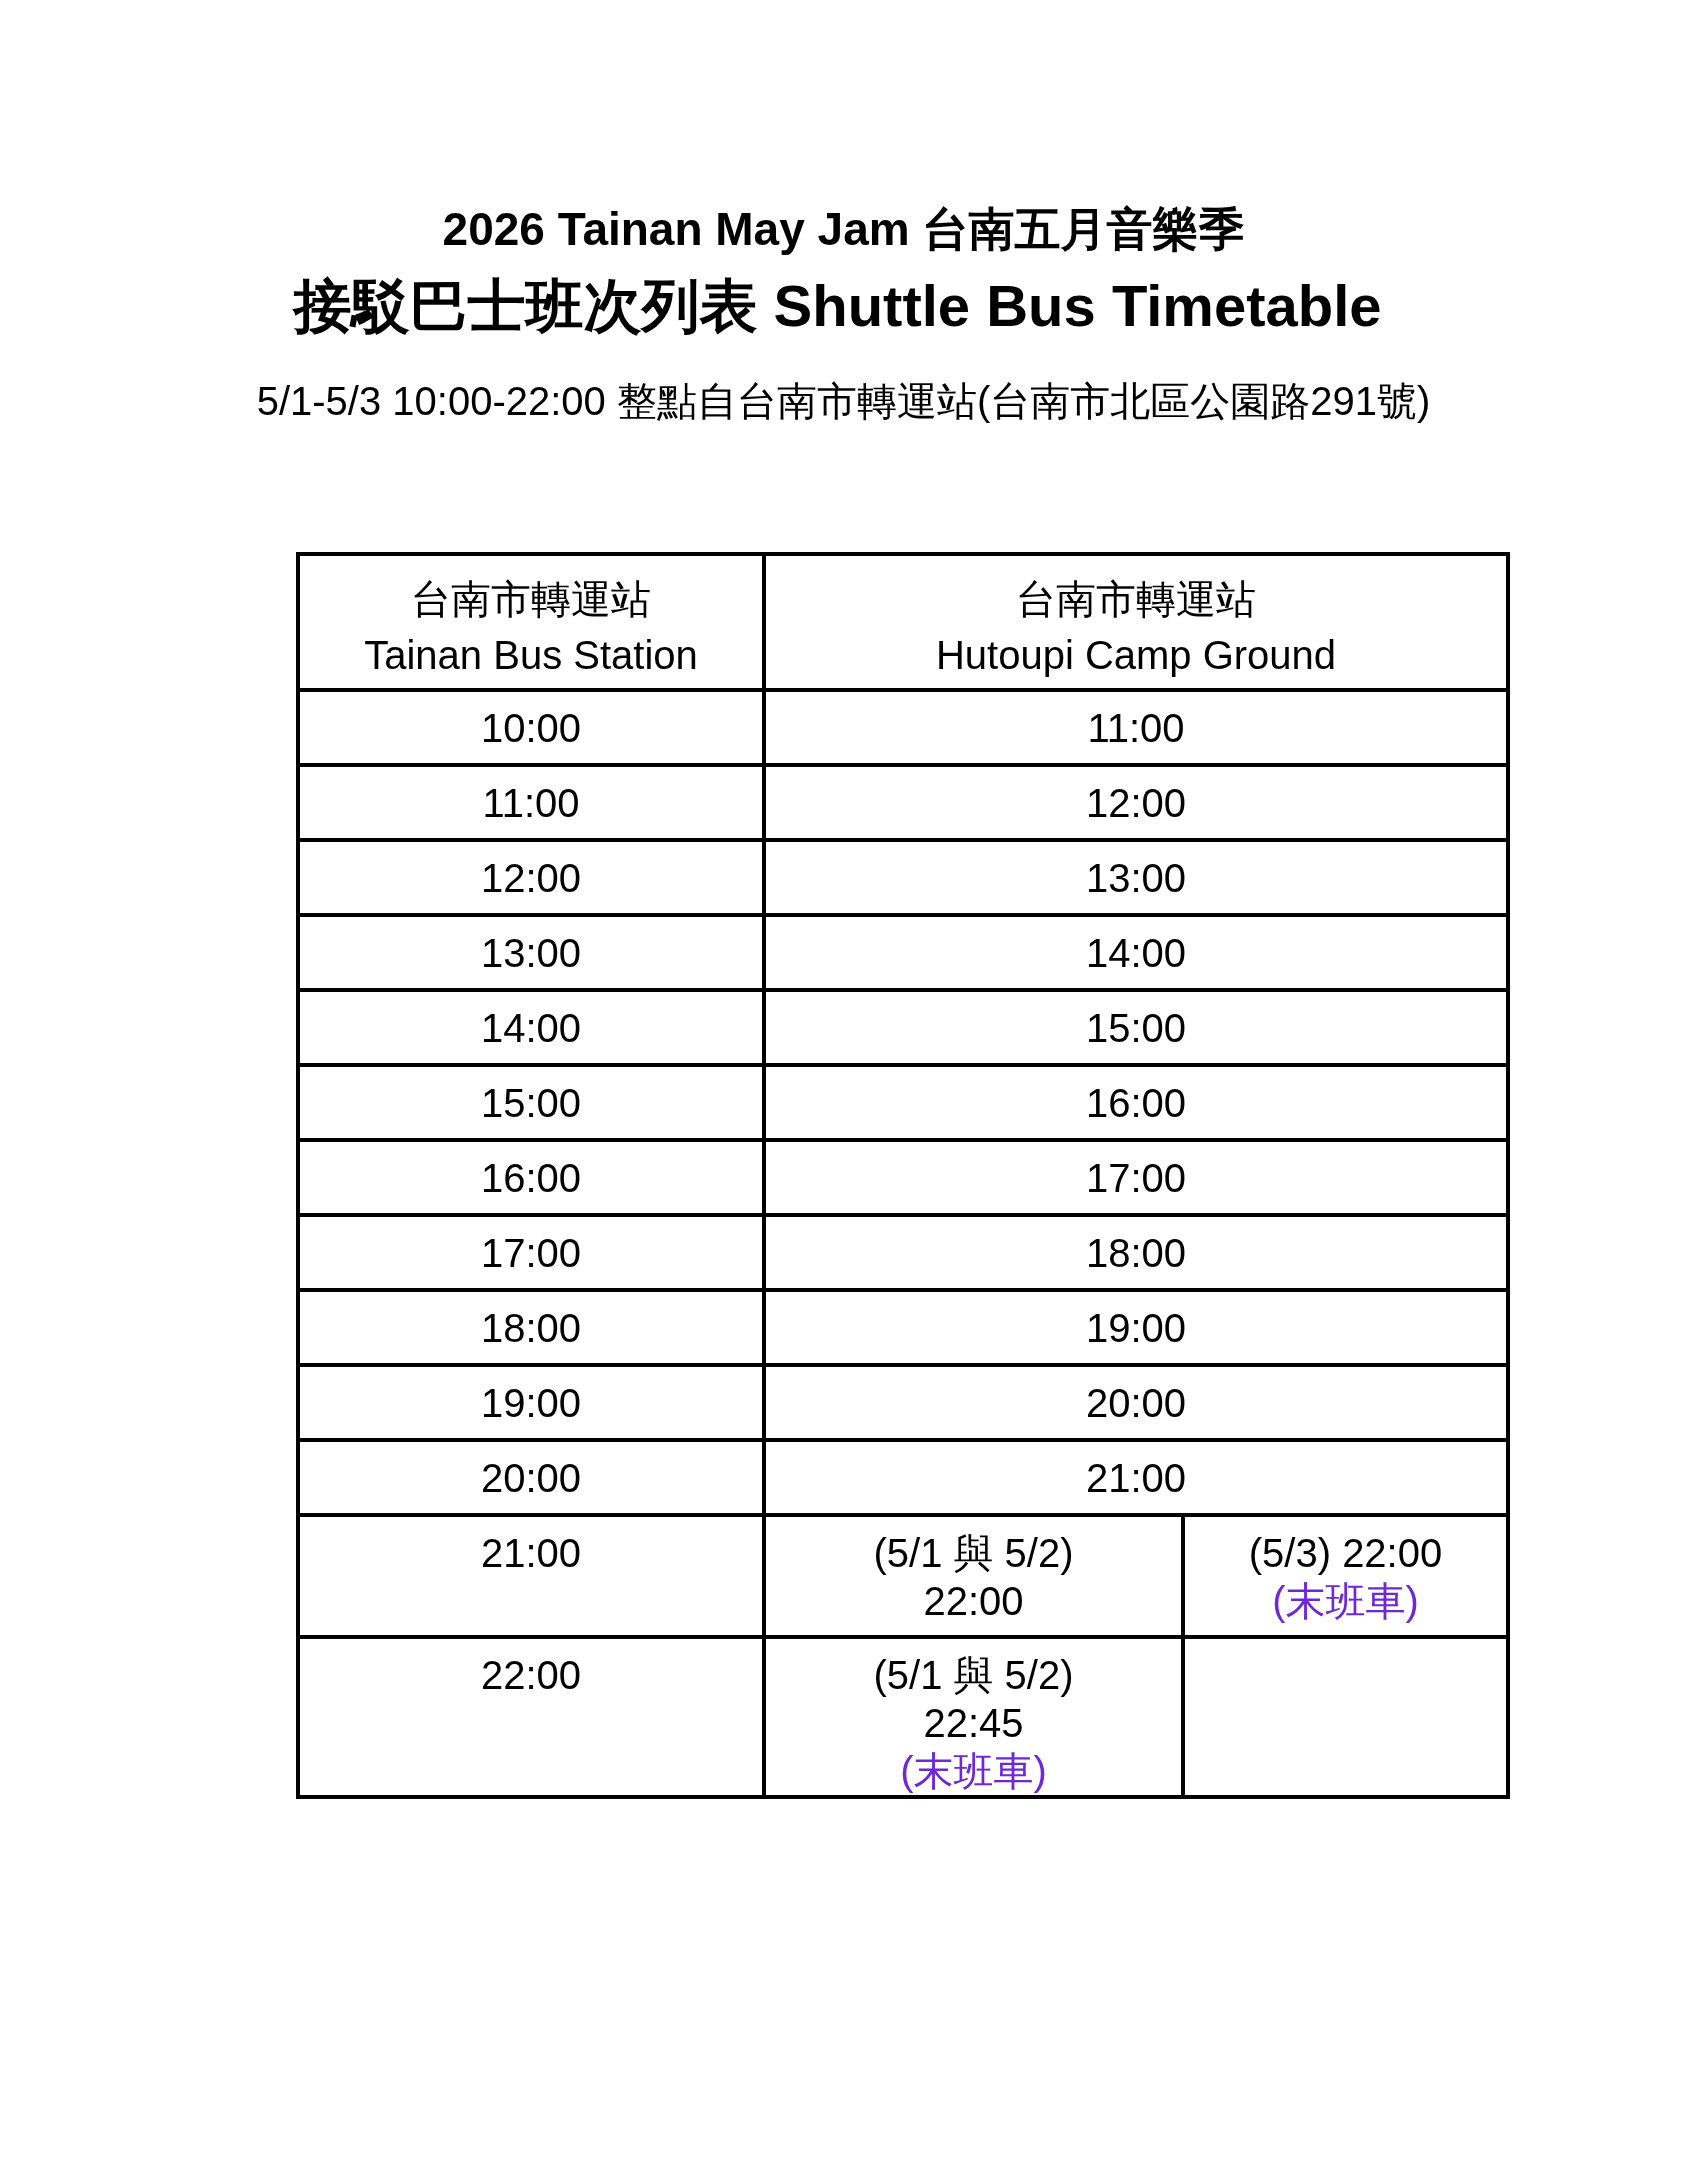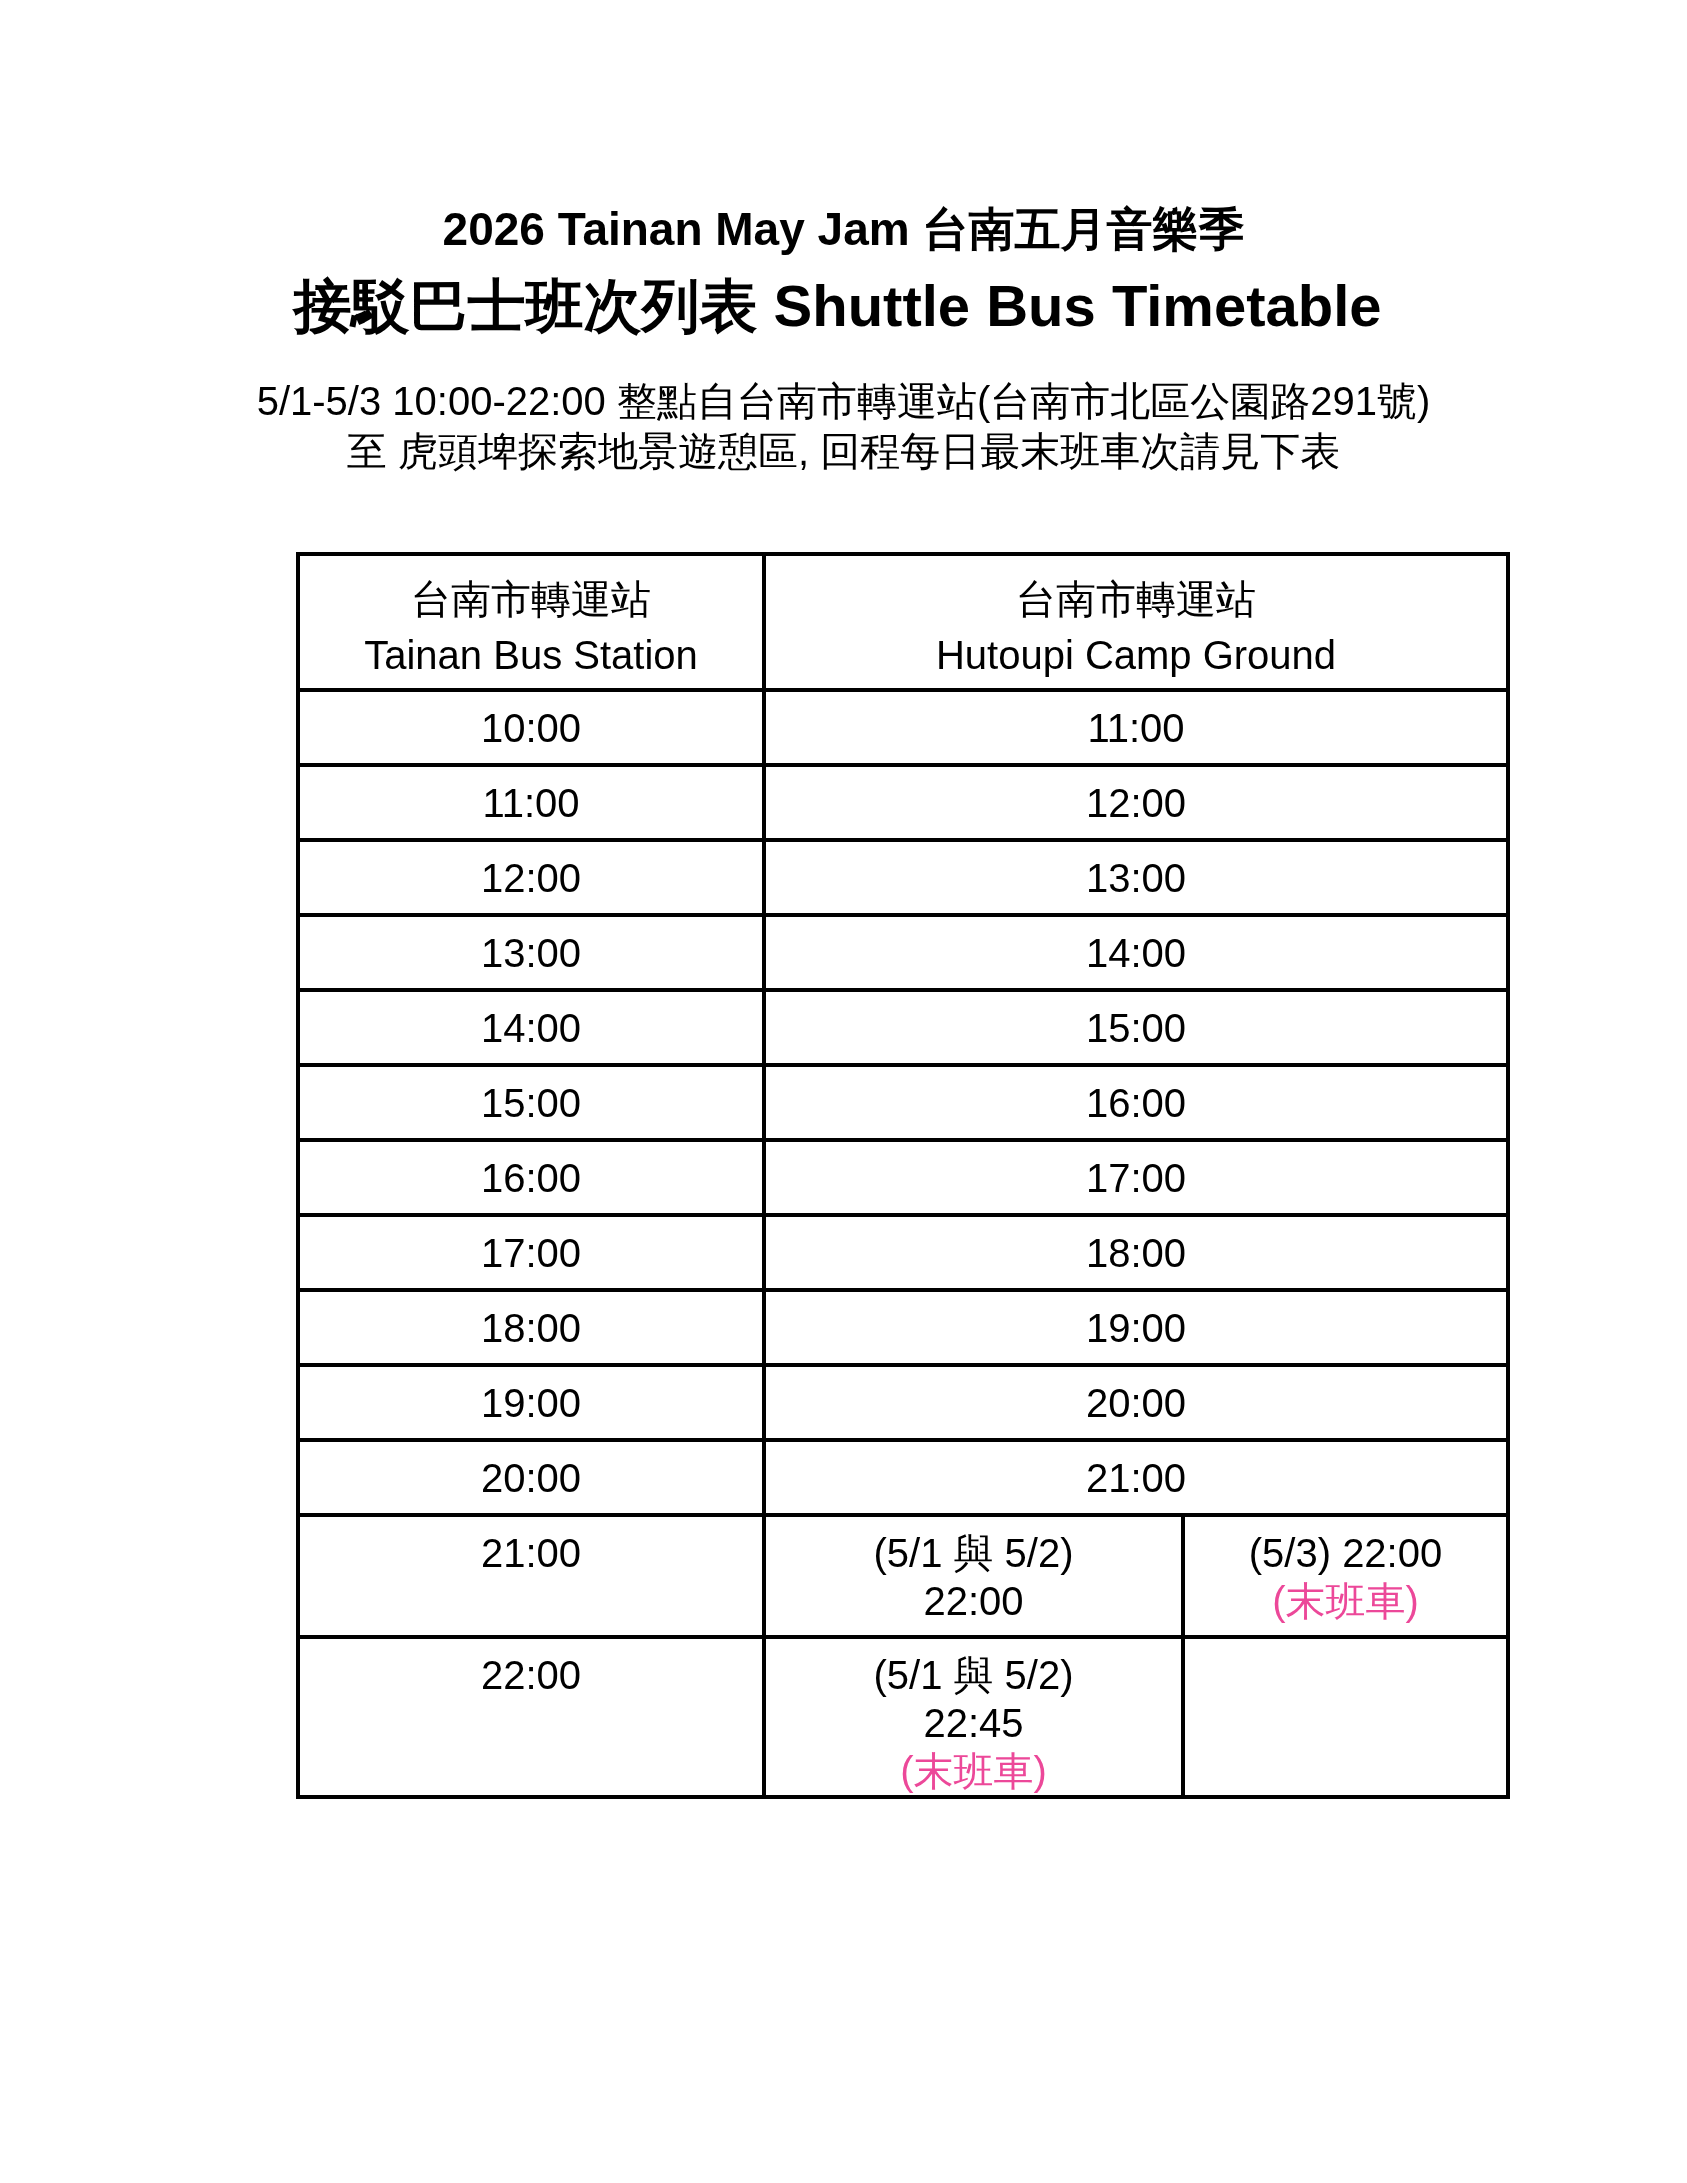--- a/index.html
+++ b/index.html
@@ -58,33 +58,32 @@
     line-height: 48px;
     padding: 12px 5.3px 0 5.3px;
   }
   tr.row-header       { height: 136px; }
   tr.row-std          { height: 75px; }
   tr.row-special-1    { height: 122px; }
   tr.row-special-2    { height: 159px; }
   tr.row-header td    { padding-top: 14.6px; }
   .header-line        { line-height: 56px; }
   .cell-line          { display: block; }
-  .red-text           { color: #ec4899; }
+  .red-text           { color: #6d28d9; }
 </style>
 </head>
 <body>
 
 <div class="page">
 
   <div class="title-main">2026 Tainan May Jam 台南五月音樂季</div>
   <div class="title-sub">接駁巴士班次列表 Shuttle Bus Timetable</div>
 
   <div class="description">
     <span class="cell-line">5/1-5/3 10:00-22:00 整點自台南市轉運站(台南市北區公園路291號)</span>
-    <span class="cell-line">至 虎頭埤探索地景遊憩區, 回程每日最末班車次請見下表</span>
   </div>
 
   <table class="timetable">
     <colgroup>
       <col style="width:466px">
       <col style="width:419px">
       <col style="width:325px">
     </colgroup>
     <tbody>
       <tr class="row-header">

